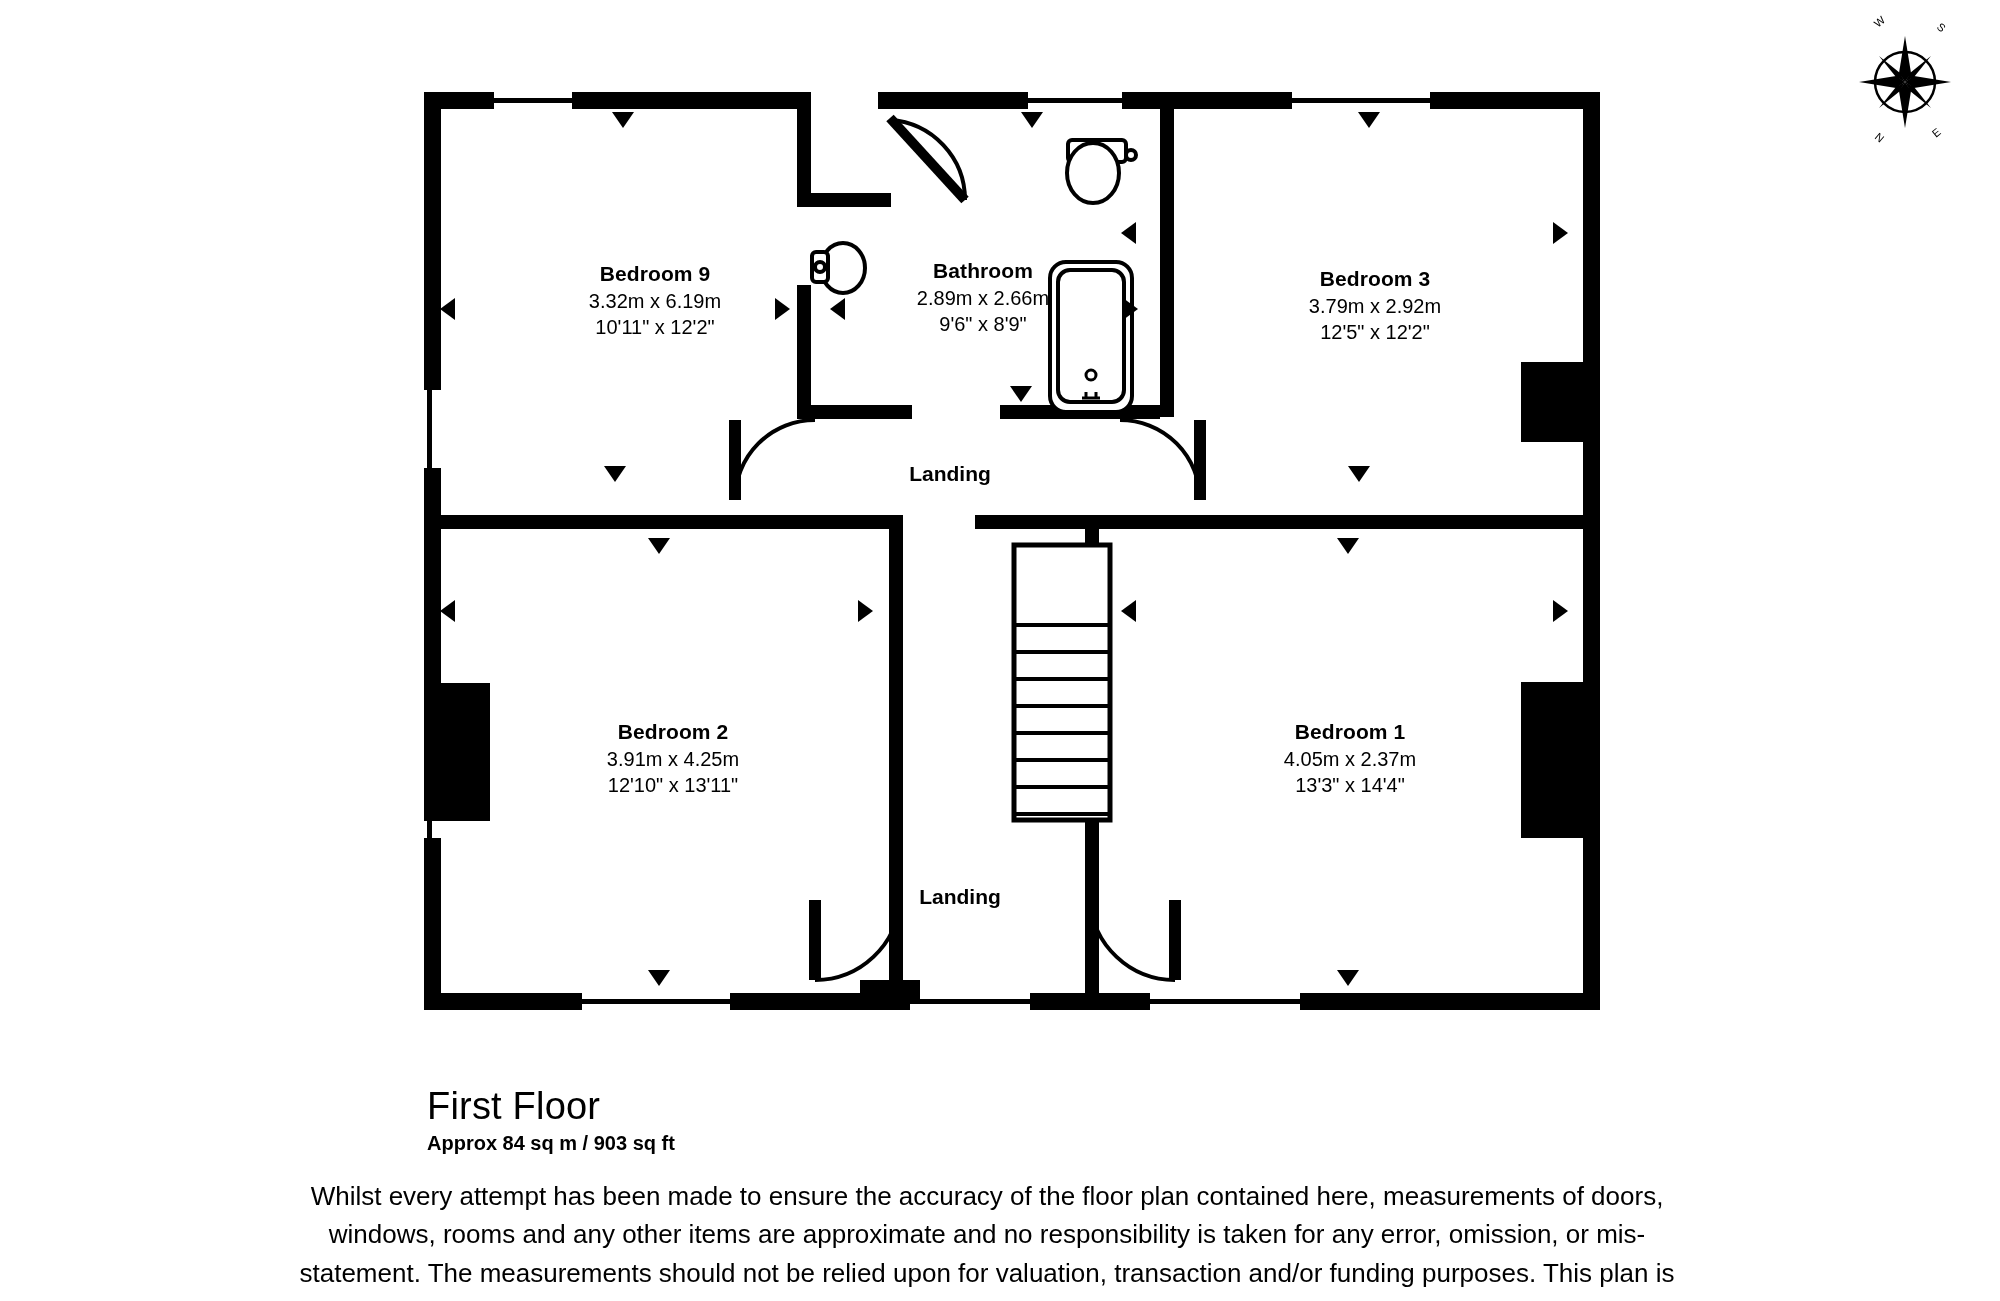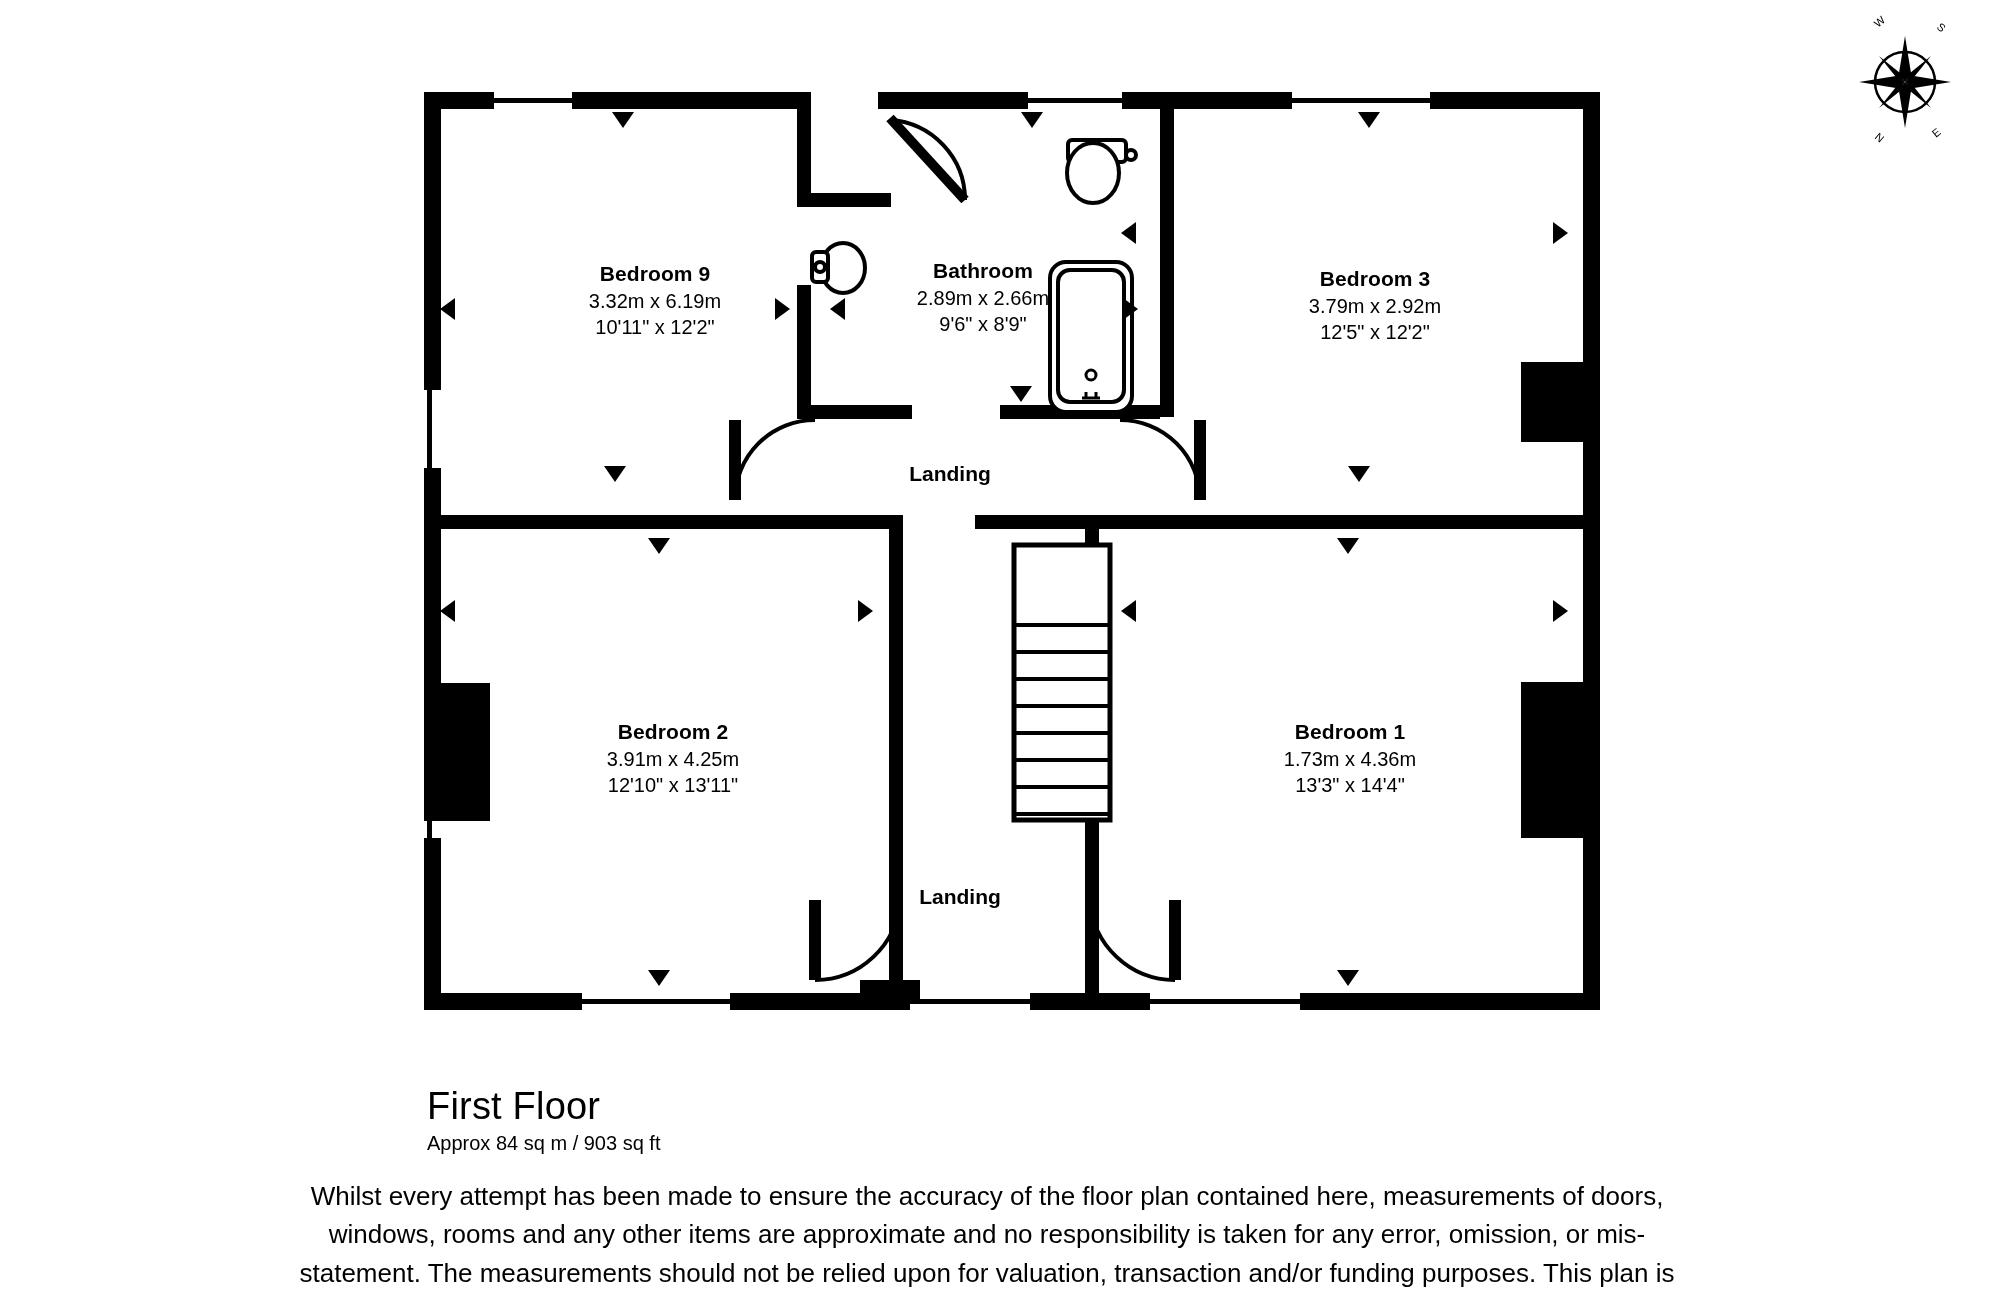--- a/index.html
+++ b/index.html
@@ -62,21 +62,21 @@
     top: 15px;
     font-size: 38px;
     font-weight: normal;
     letter-spacing: 0.2px;
   }
   #floor-area {
     position: absolute;
     left: 427px;
     top: 62px;
     font-size: 20px;
-    font-weight: normal;
+    font-weight: bold;
   }
   #disclaimer {
     position: absolute;
     left: 292px;
     top: 107px;
     width: 1390px;
     text-align: center;
     font-size: 26px;
     line-height: 1.48;
     font-weight: normal;
@@ -262,21 +262,21 @@
 </div>
 
 <div class="room-label" style="left:528px; top:718px; width:290px;">
   <div class="rname">Bedroom 2</div>
   <div class="rdim">3.91m x 4.25m</div>
   <div class="rdim">12'10" x 13'11"</div>
 </div>
 
 <div class="room-label" style="left:1205px; top:718px; width:290px;">
   <div class="rname">Bedroom 1</div>
-  <div class="rdim">1.73m x 4.36m</div>
+  <div class="rdim">4.05m x 2.37m</div>
   <div class="rdim">13'3" x 14'4"</div>
 </div>
 
 <div class="landing-label" style="left:860px; top:462px; width:180px;">Landing</div>
 <div class="landing-label" style="left:870px; top:885px; width:180px;">Landing</div>
 
 <svg id="compass" viewBox="0 0 130 140">
   <g transform="translate(65,72)">
     <circle r="30" fill="none" stroke="#000000" stroke-width="2.5"></circle>
     <circle r="9" fill="none" stroke="#000000" stroke-width="2.5"></circle>

